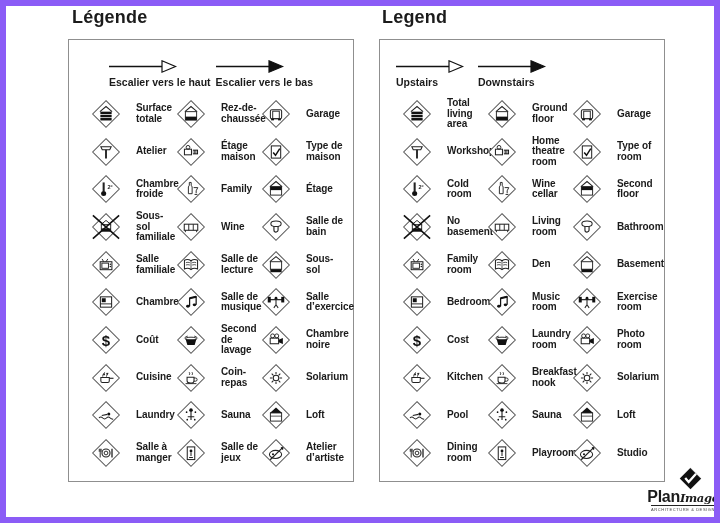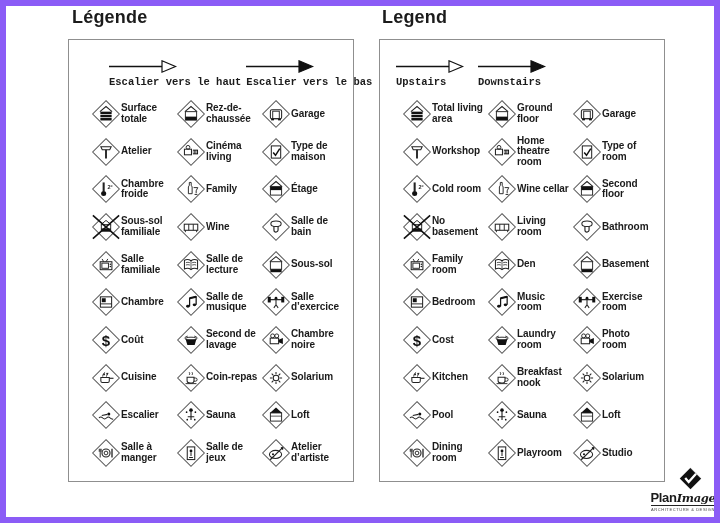--- a/index.html
+++ b/index.html
@@ -1,36 +1,36 @@
 <!DOCTYPE html>
 <html><head>
 <meta charset="utf-8">
 <style>
   html,body{margin:0;padding:0;background:#fff;}
   .page{position:relative;width:720px;height:523px;box-sizing:border-box;
         background:#fff;border:6px solid #8b5cf6;overflow:hidden;
         font-family:"Liberation Sans",sans-serif;color:#1b1b1b;}
   .panel-title{position:absolute;top:1px;font-size:18px;font-weight:700;letter-spacing:.2px;}
   .legend-box{position:absolute;top:33px;width:286px;height:443px;border:1px solid #8f8f8f;background:#fff;box-sizing:border-box;}
-  .arrows-row{display:flex;align-items:flex-end;margin-top:19px;font-family:Liberation Mono, monospace;}
+  .arrows-row{display:flex;align-items:flex-end;margin-top:19px;}
   .arrow-block{display:flex;flex-direction:column;align-items:flex-start;}
   .arrow-svg{display:block;height:15px;width:68px;overflow:visible;}
   .arrow-label{font-size:10.5px;font-weight:700;margin-top:3px;white-space:nowrap;line-height:11px;}
   .grid{display:grid;grid-template-columns:85px 85px 85px;grid-auto-rows:37.7px;
         align-items:center;margin-top:7px;padding-left:22px;}
-  .item{display:flex;align-items:center;gap:0;}
+  .item{display:flex;align-items:center;gap:15px;}
   .dicon{width:30px;height:30px;flex:0 0 30px;overflow:visible;}
   .ilabel{width:54px;font-size:10px;font-weight:700;line-height:10.6px;letter-spacing:-0.1px;}
   .fr-title{left:66px;} .fr-box{left:62px;}
   .en-title{left:376px;} .en-box{left:373px;}
   .fr-arrows{padding-left:40px;gap:5px;} .en-arrows{padding-left:16px;gap:14px;}
   .logo{position:absolute;left:642px;top:461px;width:70px;display:flex;flex-direction:column;align-items:center;}
   .logo-icon{width:23px;height:23px;margin-left:14px;}
   .logo-text{line-height:12px;white-space:nowrap;margin-top:1px;}
-  .logo-bold{font-size:13px;font-weight:800;letter-spacing:-0.3px;}
+  .logo-bold{font-size:16px;font-weight:800;letter-spacing:-0.3px;}
   .logo-italic{font-family:"DejaVu Serif",serif;font-style:italic;font-weight:700;font-size:11.5px;letter-spacing:-0.3px;}
   .logo-tagline{font-size:4px;letter-spacing:.6px;color:#444;border-top:1px solid #222;padding-top:1px;margin-top:1px;white-space:nowrap;}
 </style>
 </head>
 <body>
 
 <svg width="0" height="0" style="position:absolute" aria-hidden="true">
   <defs>
     <g id="dia">
         <path d="M16 1.8 30.2 16 16 30.2 1.8 16Z" fill="#fff" stroke="#5a5a5a" stroke-width="1.1"></path>
@@ -279,21 +279,21 @@
         <div class="item">
           <svg class="dicon" viewBox="0 0 32 32">
             <use href="#sym-hammer"></use>
           </svg>
           <span class="ilabel">Atelier</span>
         </div>
         <div class="item">
           <svg class="dicon" viewBox="0 0 32 32">
             <use href="#sym-theatre"></use>
           </svg>
-          <span class="ilabel">Cinéma living</span>
+          <span class="ilabel">Étage maison</span>
         </div>
         <div class="item">
           <svg class="dicon" viewBox="0 0 32 32">
             <use href="#sym-check"></use>
           </svg>
           <span class="ilabel">Type de maison</span>
         </div>
         <div class="item">
           <svg class="dicon" viewBox="0 0 32 32">
             <use href="#sym-thermo"></use>
@@ -399,21 +399,21 @@
         <div class="item">
           <svg class="dicon" viewBox="0 0 32 32">
             <use href="#sym-sun"></use>
           </svg>
           <span class="ilabel">Solarium</span>
         </div>
         <div class="item">
           <svg class="dicon" viewBox="0 0 32 32">
             <use href="#sym-swim"></use>
           </svg>
-          <span class="ilabel">Escalier</span>
+          <span class="ilabel">Laundry</span>
         </div>
         <div class="item">
           <svg class="dicon" viewBox="0 0 32 32">
             <use href="#sym-sauna"></use>
           </svg>
           <span class="ilabel">Sauna</span>
         </div>
         <div class="item">
           <svg class="dicon" viewBox="0 0 32 32">
             <use href="#sym-loft"></use>

